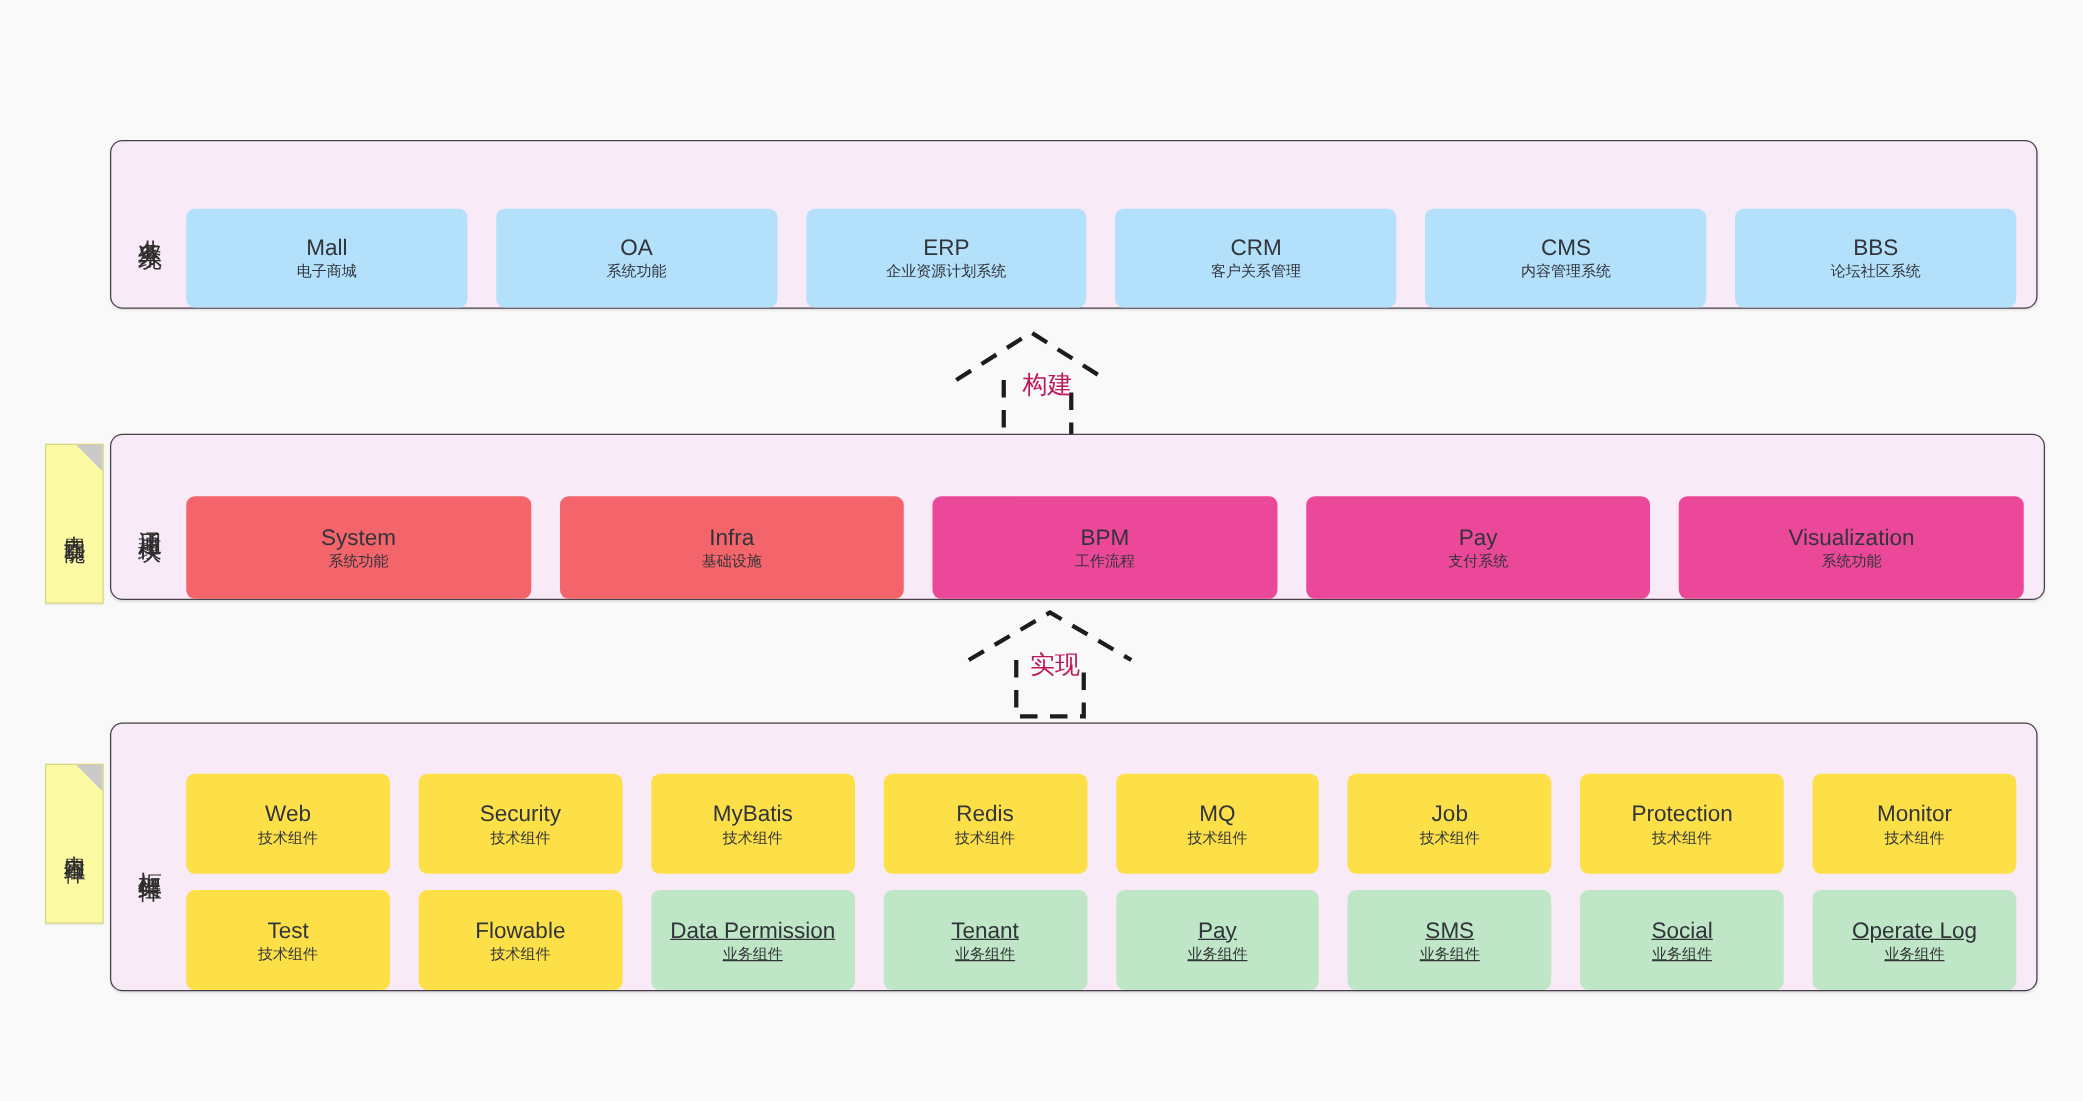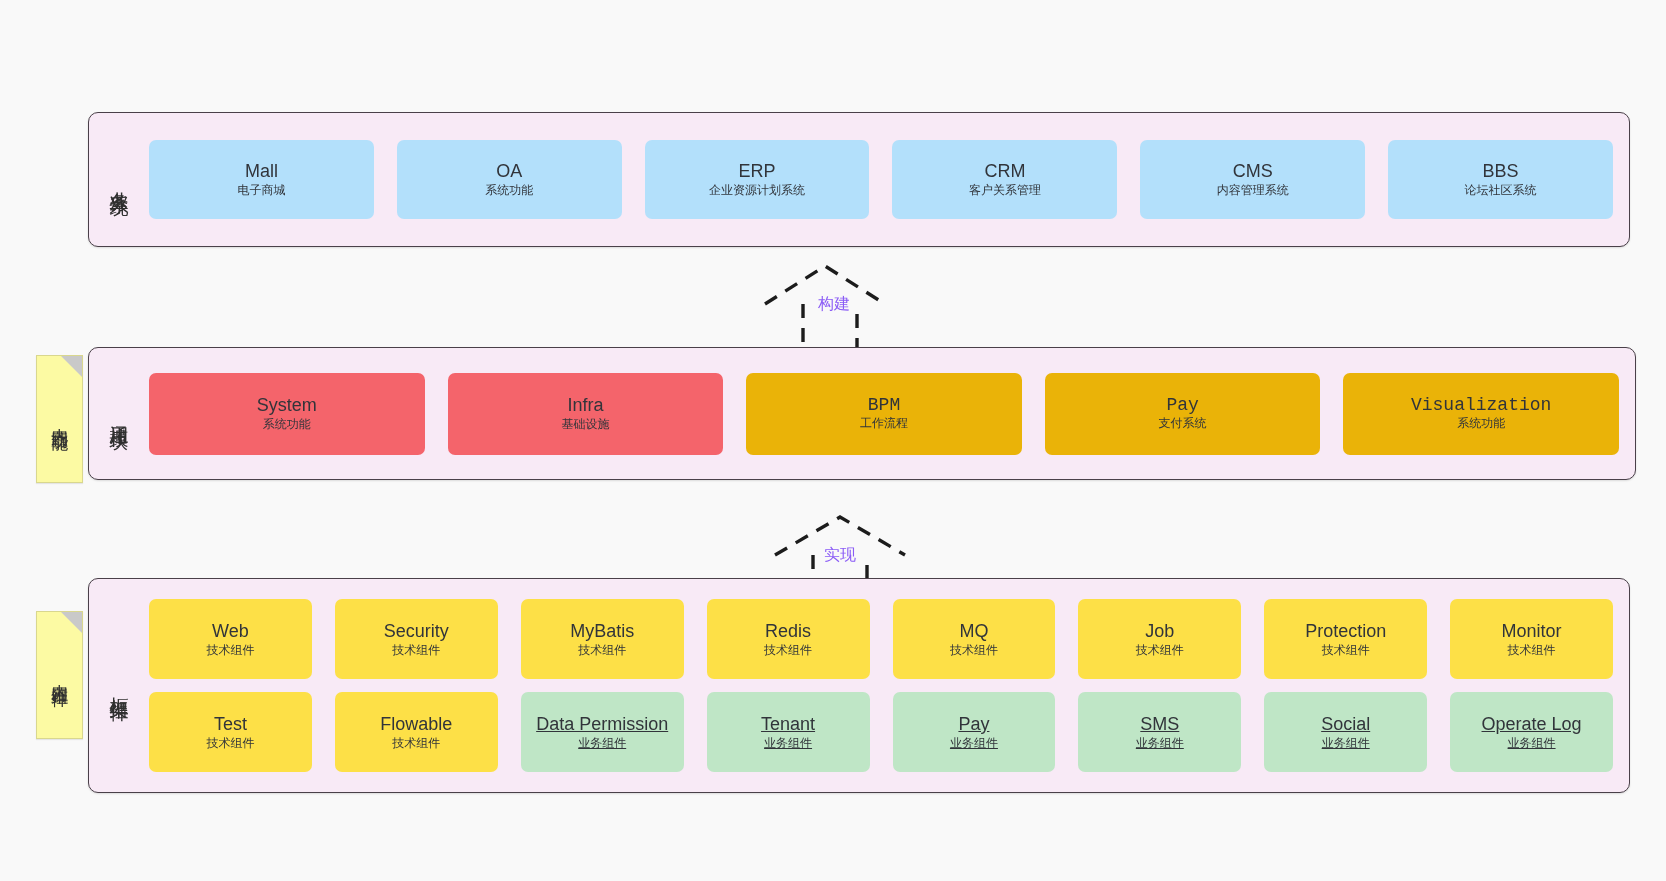--- a/index.html
+++ b/index.html
@@ -45,21 +45,21 @@
     align-items: center;
     justify-content: center;
     white-space: nowrap;
     user-select: none;
   }
 
   .cards-area {
     flex: 1 1 auto;
     display: flex;
     flex-direction: column;
-    justify-content: center;
+    justify-content: flex-end;
     gap: 13px;
     padding: 0 16px 0 8px;
   }
   .card-row {
     display: flex;
     gap: 23px;
   }
   .card {
     flex: 1 1 0;
     box-sizing: border-box;
@@ -78,21 +78,21 @@
   #layer-business .card { height: 79px; }
   #layer-modules  .card { height: 82px; }
   #layer-framework .card { height: 80px; }
 
   .card .line1 { font-size: 18px; }
   .card .line2 { font-size: 12px; }
 
   
   .fill-blue        { background: #b3e0fb; }
   .fill-red         { background: #f4646b; }
-  .fill-pink        { background: #eab308; font-family: Liberation Mono, monospace; }
+  .fill-pink        { background: #ec4899; }
   .fill-green       { background: #fde047; }
   .fill-lightgreen  { background: #bfe6c6; text-decoration: underline; }
 
   
   .note-tag {
     position: absolute;
     box-sizing: border-box;
     width: 47px;
     background: #fcfaa3;
     border: 1px solid #d9d78e;
@@ -120,28 +120,28 @@
   #note-builtin-functions { left: 36px; top: 355px; height: 128px; }
   #note-builtin-components{ left: 36px; top: 611px; height: 128px; }
 
   
   .rel {
     position: absolute;
     width: 220px;
     height: 100px;
   }
   #rel-build { left: 735px; top: 256px; }
-  #rel-impl  { left: 750px; top: 507px; text-decoration: underline; }
+  #rel-impl  { left: 750px; top: 480px; text-decoration: underline; }
 
   .rel svg { position: absolute; left: 0; top: 0; }
 
   .rel-label {
     position: absolute;
-    font-size: 16px;
-    color: #8b5cf6;
+    font-size: 20px;
+    color: #be185d;
     background: transparent;
     white-space: nowrap;
     user-select: none;
   }
   #rel-build .rel-label { left: 83px; top: 38px; }
   #rel-impl  .rel-label { left: 74px; top: 38px; }
 </style>
 </head>
 <body>
 

